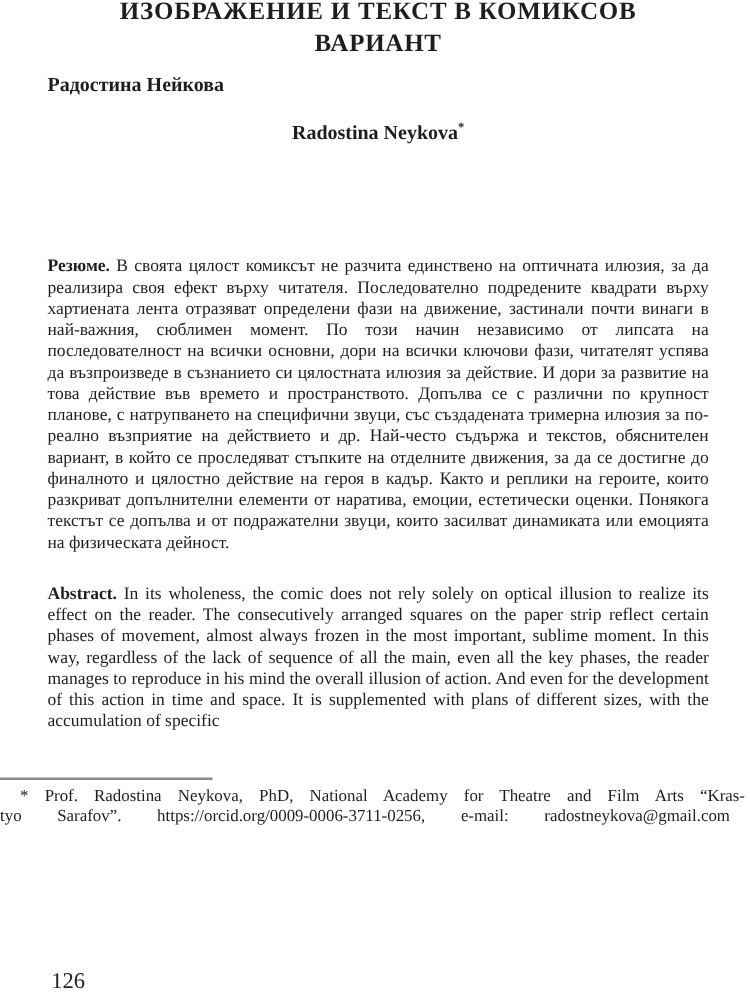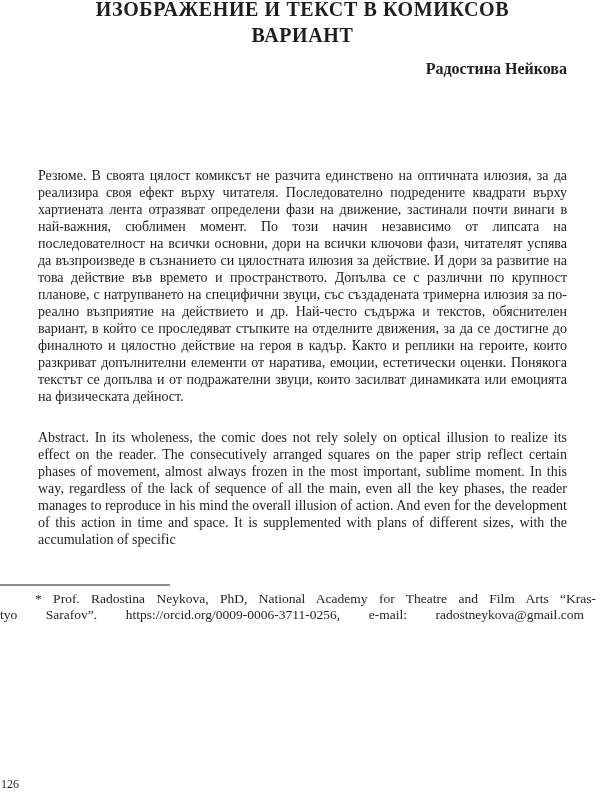--- a/index.html
+++ b/index.html
@@ -22,21 +22,21 @@
     margin: -4px auto 0;
     max-width: 480px;
     text-align: center;
     font-weight: bold;
     font-size: 20px;
     line-height: 26px;
     letter-spacing: 0.6px;
   }
   .author-bg {
     margin-top: 11px;
-    text-align: right;
+    text-align: left;
     font-weight: bold;
     font-size: 16px;
     line-height: 20px;
   }
   .title-en {
     margin-top: 26px;
     text-align: center;
     font-weight: bold;
     font-size: 19px;
     line-height: 24px;
@@ -49,61 +49,63 @@
     font-size: 16px;
     line-height: 20px;
   }
   .author-en sup { font-size: 10px; }
   .para {
     text-align: justify;
     font-size: 14px;
     line-height: 17px;
     margin: 0;
   }
-  .para b, .para strong { font-weight: normal; }
+  .para b, .para strong { font-weight: bold; }
   .abstract-bg { margin-top: 88px; }
   .keywords    { margin-top: 5px; }
   .abstract-en { margin-top: 24px; }
   .footnote-rule {
     margin: 36px 0 5px -38px;
     width: 170px;
     height: 0;
     border: none;
     border-top: 2px solid #8c8c8c;
   }
   .footnote-line {
     margin-left: -38px;
     margin-right: -33px;
     font-size: 13.5px;
     line-height: 16px;
     text-align: justify;
     text-align-last: justify;
     white-space: nowrap;
     overflow: hidden;
   }
-  .footnote-line-1 { padding-left: 35px; padding-right: 4px; }
+  .footnote-line-1 { padding-left: 16px; padding-right: 4px; }
   .footnote-line-2 { padding-right: 16px; }
   .page-number {
     position: absolute;
     left: 1px;
     top: 779px;
-    font-size: 12px;
+    font-size: 18px;
     line-height: 18px;
+    padding-left: 40px;
   }
 </style>
 </head>
 <body>
 
 <div class="page">
 
   <h1 class="title-bg">ИЗОБРАЖЕНИЕ И ТЕКСТ В КОМИКСОВ ВАРИАНТ</h1>
 
   <div class="author-bg">Радостина Нейкова</div>
 
 
+  <div class="author-en"><span>Radostina Neykova</span><sup>*</sup></div>
 
   <p class="para abstract-bg"><strong>Резюме.</strong> <span>В своята цялост комиксът не разчита единствено на оптичната илюзия, за да реализира своя ефект върху читателя. Последователно подредените квадрати върху хартиената лента отразяват определени фази на движение, застинали почти винаги в най-важния, сюблимен момент. По този начин независимо от липсата на последователност на всички основни, дори на всички ключови фази, читателят успява да възпроизведе в съзнанието си цялостната илюзия за действие. И дори за развитие на това действие във времето и пространството. Допълва се с различни по крупност планове, с натрупването на специфични звуци, със създадената тримерна илюзия за по-реално възприятие на действието и др. Най-често съдържа и текстов, обяснителен вариант, в който се проследяват стъпките на отделните движения, за да се достигне до финалното и цялостно действие на героя в кадър. Както и реплики на героите, които разкриват допълнителни елементи от наратива, емоции, естетически оценки. Понякога текстът се допълва и от подражателни звуци, които засилват динамиката или емоцията на физическата дейност.</span></p>
 
 
   <p class="para abstract-en"><strong>Abstract.</strong> <span>In its wholeness, the comic does not rely solely on optical illusion to realize its effect on the reader. The consecutively arranged squares on the paper strip reflect certain phases of movement, almost always frozen in the most important, sublime moment. In this way, regardless of the lack of sequence of all the main, even all the key phases, the reader manages to reproduce in his mind the overall illusion of action. And even for the development of this action in time and space. It is supplemented with plans of different sizes, with the accumulation of specific</span></p>
 
   <hr class="footnote-rule">
 
   <div class="footnote">
     <div class="footnote-line footnote-line-1">* Prof. Radostina Neykova, PhD, National Academy for Theatre and Film Arts “Kras-</div>

